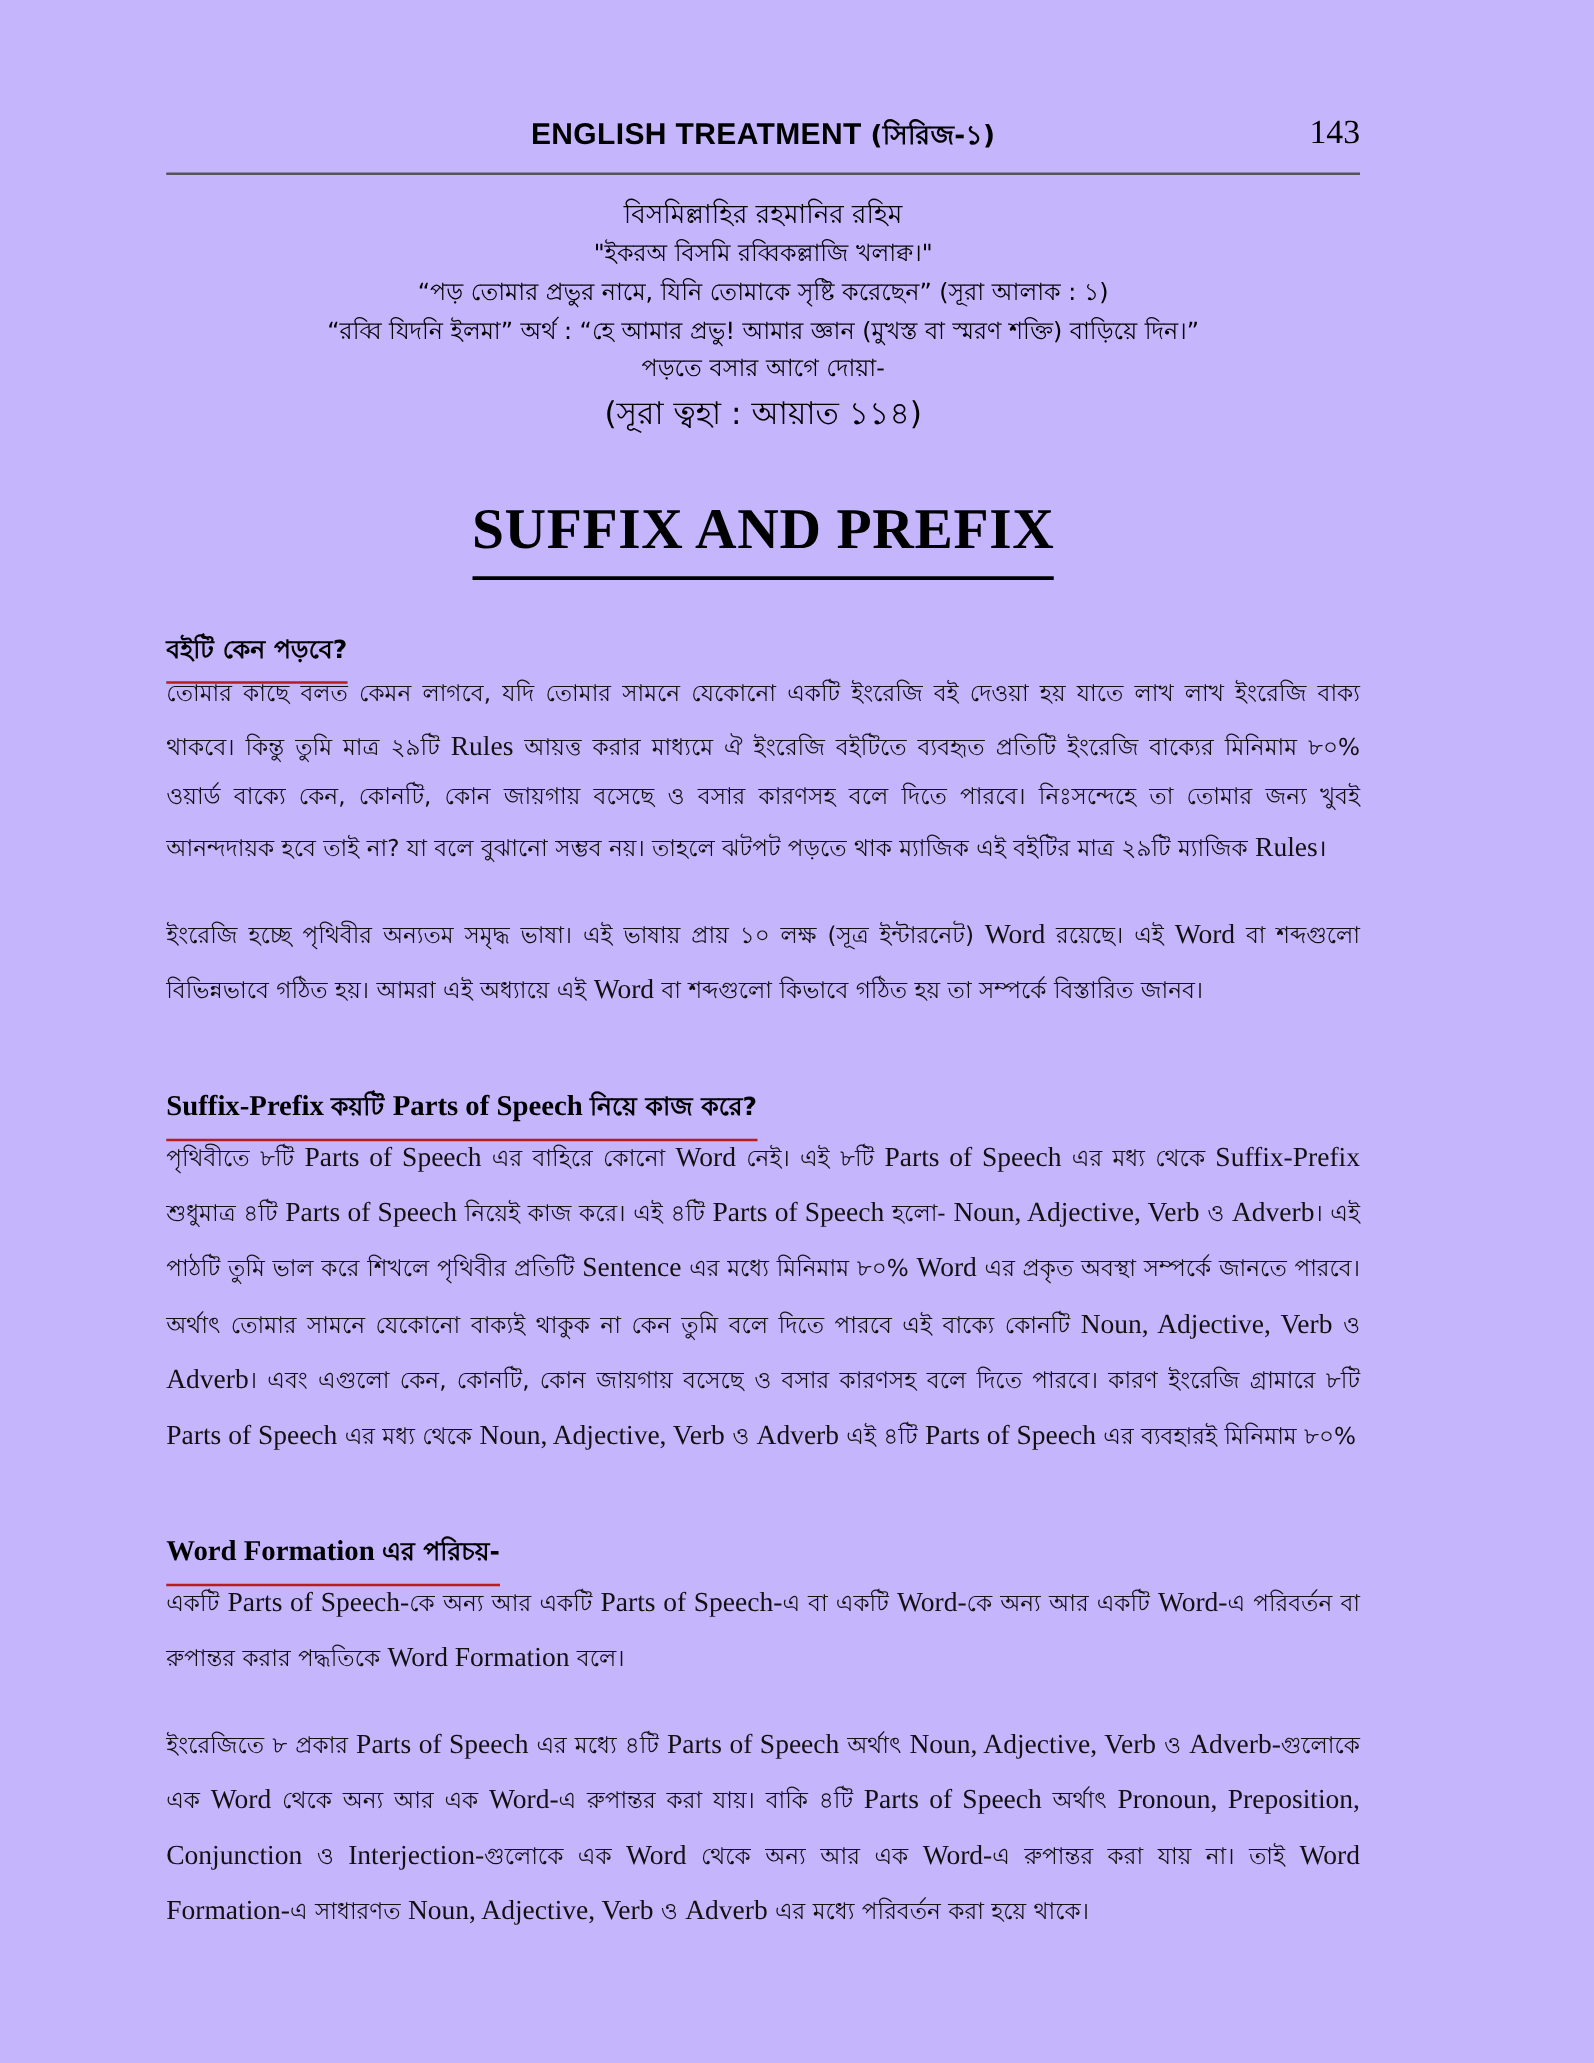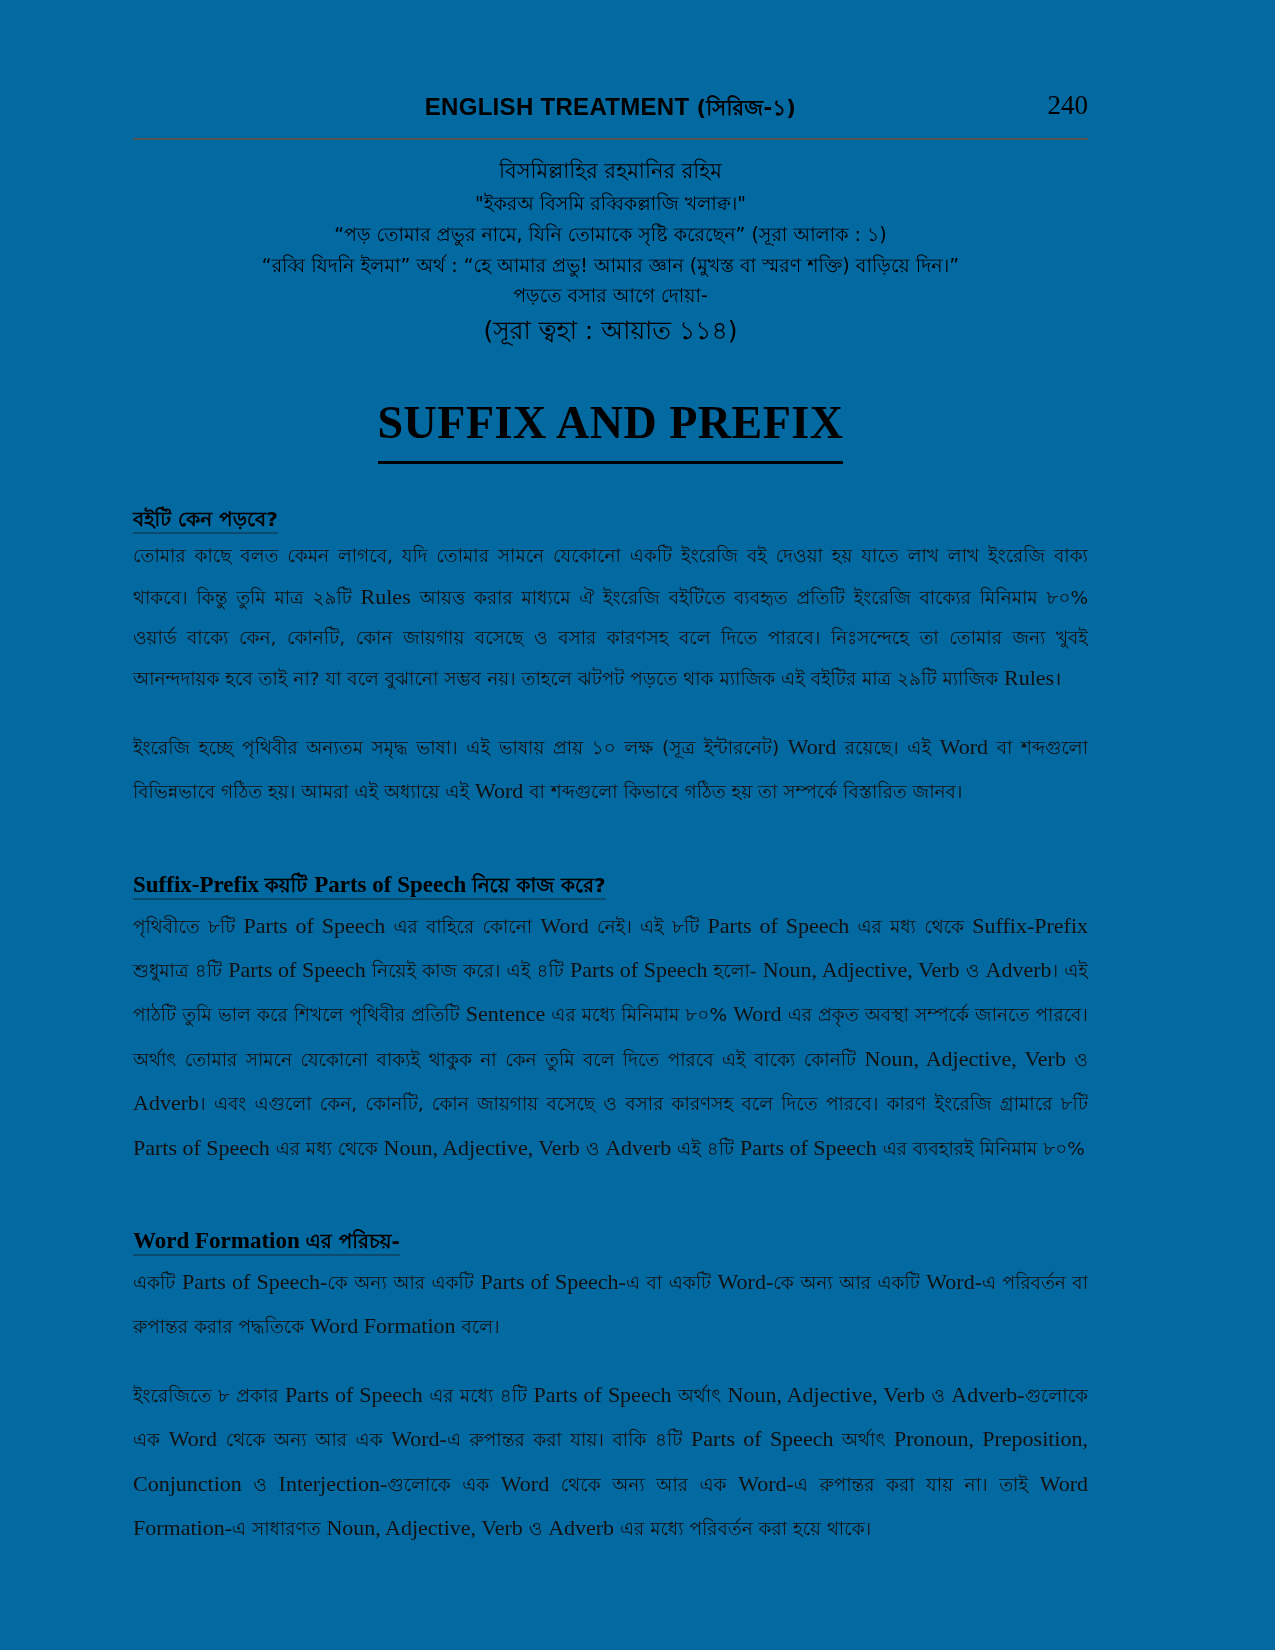--- a/index.html
+++ b/index.html
@@ -8,21 +8,21 @@
     background: #ffffff;
   }
   body {
     font-family: "Liberation Serif", "DejaVu Serif", serif;
     color: #000000;
   }
   .page {
     position: relative;
     width: 1275px;
     height: 1650px;
-    background: #0369a1;
+    background: #c4b5fd;
     box-sizing: border-box;
     overflow: hidden;
   }
   .content {
     position: absolute;
     left: 133px;
     top: 0;
     width: 955px;
   }
 
@@ -100,22 +100,22 @@
 
   
   .section-heading {
     margin-top: 56px;
     margin-bottom: 4px;
     font-weight: bold;
     font-size: 22px;
     line-height: 1.3;
   }
   .section-heading .u {
-    border-bottom: 2px solid #0c4a6e;
-    padding-bottom: 1px;
+    border-bottom: 2px solid #b91c1c;
+    padding-bottom: 14px;
   }
   .section-heading .ban {
     font-family: "DejaVu Sans", "Liberation Sans", sans-serif;
     font-size: 20px;
     font-weight: bold;
   }
   .section-heading .eng {
     font-family: "Liberation Serif", "DejaVu Serif", serif;
     font-size: 23px;
     font-weight: bold;
@@ -141,21 +141,21 @@
 <body>
 
 <div class="page">
   <div class="content">
 
     <div class="header-row">
       <div class="header-title">
         <span>ENGLISH TREATMENT</span>
         <span class="ban">(সিরিজ-১)</span>
       </div>
-      <div class="header-pageno">240</div>
+      <div class="header-pageno">143</div>
     </div>
     <hr class="header-rule">
 
     <div class="invocation">
       <div class="inv-line inv-1">বিসমিল্লাহির রহমানির রহিম</div>
       <div class="inv-line inv-2">"ইকরঅ বিসমি রব্বিকল্লাজি খলাক্ব।"</div>
       <div class="inv-line inv-3">“পড় তোমার প্রভুর নামে, যিনি তোমাকে সৃষ্টি করেছেন” (সূরা আলাক : ১)</div>
       <div class="inv-line inv-5">“রব্বি যিদনি ইলমা” অর্থ : “হে আমার প্রভু! আমার জ্ঞান (মুখস্ত বা স্মরণ শক্তি) বাড়িয়ে দিন।”</div>
       <div class="inv-line inv-4">পড়তে বসার আগে দোয়া-</div>
       <div class="inv-line inv-6">(সূরা ত্বহা : আয়াত ১১৪)</div>

